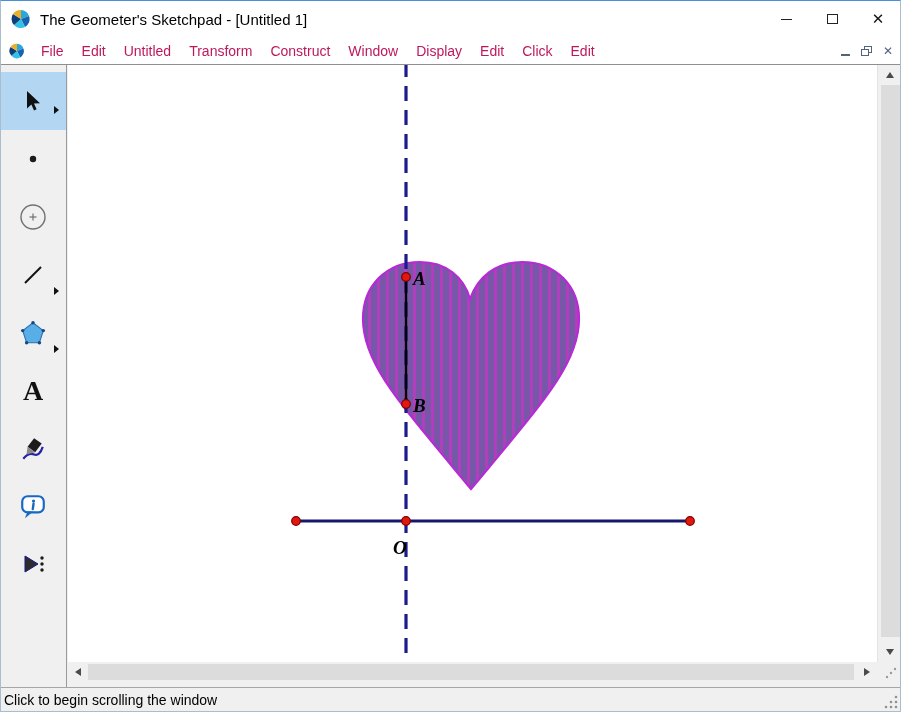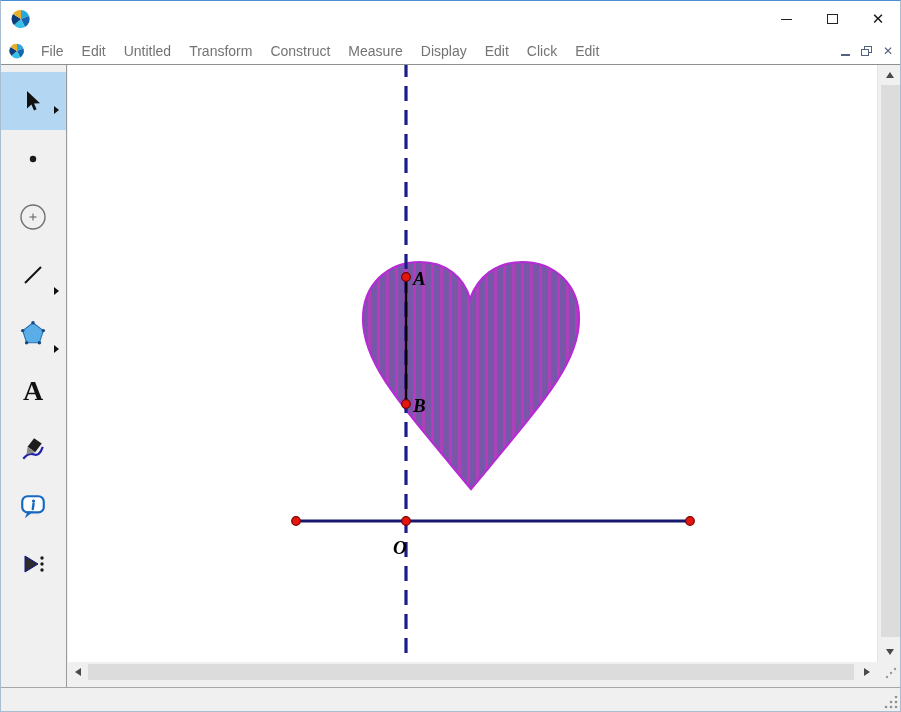--- a/index.html
+++ b/index.html
@@ -28,21 +28,21 @@
   .glyph-min { width: 11px; height: 1px; background: #222; }
   .glyph-max { width: 11px; height: 10px; border: 1.4px solid #222; background: transparent; }
   .glyph-close { font-size: 15px; color: #111; line-height: 1; font-family: "DejaVu Sans", sans-serif; }
   
   .menubar {
     position: absolute; left: 0; top: 38px; width: 901px; height: 27px;
     background: #ffffff; border-bottom: 1px solid #8f8f8f;
     display: flex; align-items: center;
   }
   .menu-icon { width: 16px; height: 16px; margin: 0 7px 0 9px; flex: 0 0 auto; }
-  .menu-item { padding: 4px 9px; font-size: 14px; color: #737373; cursor: default; white-space: nowrap; text-align: right; }
+  .menu-item { padding: 4px 9px; font-size: 14px; color: #be185d; cursor: default; white-space: nowrap; text-align: right; }
   .mdi-controls { position: absolute; right: 8px; top: 0; height: 26px; display: flex; gap: 11px; align-items: center; }
   .mdi-min { width: 9px; height: 2px; background: #55627e; margin-top: 7px; }
   .mdi-restore { position: relative; width: 11px; height: 10px; }
   .mdi-restore .r1 { position: absolute; right: 0; top: 0; width: 8px; height: 7px; border: 1px solid #55627e; }
   .mdi-restore .r2 { position: absolute; left: 0; bottom: 0; width: 8px; height: 7px; border: 1px solid #55627e; background: #fff; }
   .mdi-close { font-size: 12px; color: #55627e; line-height: 1; font-family: "DejaVu Sans", sans-serif; }
   
   .toolbar {
     position: absolute; left: 0; top: 65px; width: 67px; height: 622px;
     background: #f0f0f0; border-right: 1px solid #9a9a9a; padding-top: 7px;
@@ -85,20 +85,21 @@
 <body>
 
 <div class="titlebar">
   <svg class="app-icon" viewBox="0 0 20 20">
     <path d="M10,10 L10,1 A9,9 0 0 1 18,7 Z" fill="#2aa8dc"></path>
     <path d="M10,10 L18,7 A9,9 0 0 1 14,18 Z" fill="#1565b0"></path>
     <path d="M10,10 L14,18 A9,9 0 0 1 3,16 Z" fill="#35c0e8"></path>
     <path d="M10,10 L3,16 A9,9 0 0 1 2,5 Z" fill="#0d3d7a"></path>
     <path d="M10,10 L2,5 A9,9 0 0 1 10,1 Z" fill="#e8b02a"></path>
   </svg>
+  <span class="title-text">The Geometer's Sketchpad - [Untitled 1]</span>
   <div class="win-controls">
     <div class="win-btn">
         <span class="glyph-min"></span>
       </div>
     <div class="win-btn">
         <span class="glyph-max"></span>
       </div>
     <div class="win-btn">
         <span class="glyph-close">✕</span>
       </div>
@@ -111,21 +112,21 @@
     <path d="M10,10 L18,7 A9,9 0 0 1 14,18 Z" fill="#1565b0"></path>
     <path d="M10,10 L14,18 A9,9 0 0 1 3,16 Z" fill="#35c0e8"></path>
     <path d="M10,10 L3,16 A9,9 0 0 1 2,5 Z" fill="#0d3d7a"></path>
     <path d="M10,10 L2,5 A9,9 0 0 1 10,1 Z" fill="#e8b02a"></path>
   </svg>
   <span class="menu-item">File</span>
   <span class="menu-item">Edit</span>
   <span class="menu-item">Untitled</span>
   <span class="menu-item">Transform</span>
   <span class="menu-item">Construct</span>
-  <span class="menu-item">Measure</span>
+  <span class="menu-item">Window</span>
   <span class="menu-item">Display</span>
   <span class="menu-item">Edit</span>
   <span class="menu-item">Click</span>
   <span class="menu-item">Edit</span>
   <div class="mdi-controls">
     <span class="mdi-min"></span>
     <span class="mdi-restore">
         <span class="r1"></span>
         <span class="r2"></span>
       </span>
@@ -258,20 +259,21 @@
 
 <div class="scroll-corner">
   <svg width="24" height="20">
     <circle cx="10" cy="15" r="1.2" fill="#9a9a9a"></circle>
     <circle cx="14" cy="11" r="1.2" fill="#9a9a9a"></circle>
     <circle cx="18" cy="7" r="1.2" fill="#9a9a9a"></circle>
   </svg>
 </div>
 
 <div class="statusbar">
+  <span>Click to begin scrolling the window</span>
   <svg class="status-grip" width="17" height="17">
     <circle cx="14" cy="14" r="1.3" fill="#909090"></circle>
     <circle cx="14" cy="9" r="1.3" fill="#909090"></circle>
     <circle cx="9" cy="14" r="1.3" fill="#909090"></circle>
     <circle cx="14" cy="4" r="1.3" fill="#909090"></circle>
     <circle cx="9" cy="9" r="1.3" fill="#909090"></circle>
     <circle cx="4" cy="14" r="1.3" fill="#909090"></circle>
   </svg>
 </div>
 

